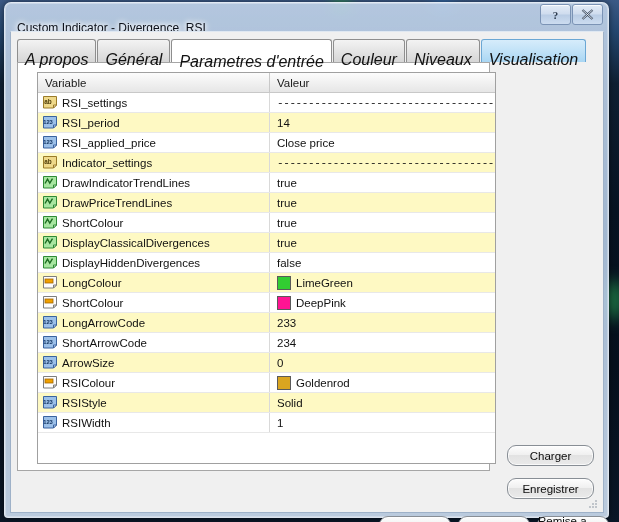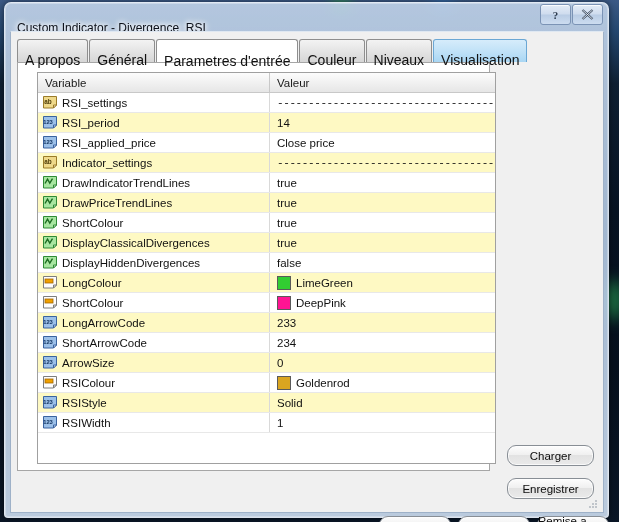--- a/index.html
+++ b/index.html
@@ -67,29 +67,30 @@
   #tabstrip {
     position: absolute; left: 6px; top: 9px; height: 21px;
     display: flex; align-items: flex-end;
     z-index: 5;
   }
   .tab {
     height: 18px;
     line-height: 18px;
     padding: 11px 7px;
     margin-right: 1px;
-    font-size: 14px;
+    font-size: 16px;
     color: #111;
     background: linear-gradient(to bottom, #f3f3f3 0%, #e3e3e3 55%, #d6d6d6 100%);
     border: 1px solid #8e8e8e;
     border-bottom: none;
     border-radius: 3px 3px 0 0;
     box-sizing: border-box;
     white-space: nowrap;
     cursor: default;
+    font-style: italic;
   }
   .tab.active {
     height: 22px;
     line-height: 21px;
     background: #fff;
     border-color: #8e8e8e;
     margin: 16px 1px 0 0;
     position: relative;
     z-index: 3;
   }

